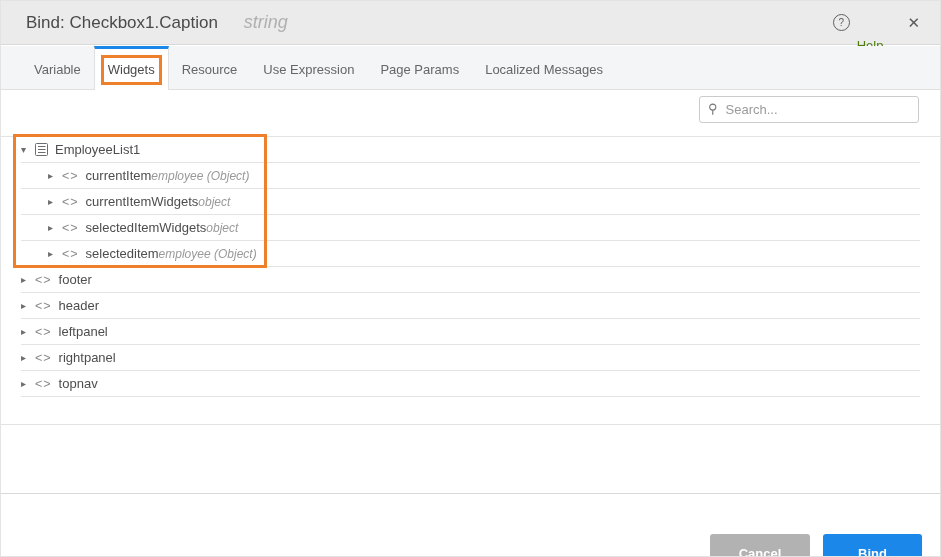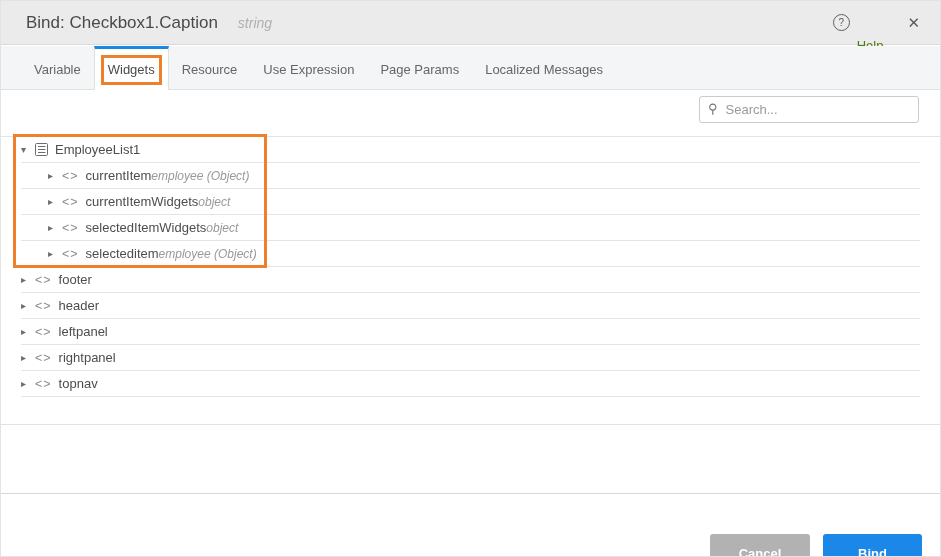--- a/index.html
+++ b/index.html
@@ -4,24 +4,24 @@
 <style>
   html,body{margin:0;padding:0;background:#fff;}
   .dialog{
     position:relative;width:941px;height:557px;background:#fff;overflow:hidden;
     font-family:"Liberation Sans",sans-serif;color:#4a4a4a;box-sizing:border-box;
     border:1px solid #e3e3e3;
   }
   
   .hdr{
     position:absolute;left:0;top:0;right:0;height:44px;background:#ebebeb;
-    border-bottom:1px solid #d9d9d9;display:flex;align-items:center;padding:0 20px 0 25px;box-sizing:border-box;
+    border-bottom:1px solid #d9d9d9;display:flex;align-items:center;padding:0 20px 0 25px;box-sizing:border-box;gap:14px;
   }
   .hdr-title{font-size:17px;color:#4a4a4a;}
-  .hdr-hint{font-size:14px;font-style:italic;color:#b0b0b0;margin-left:20px;}
+  .hdr-hint{font-size:18px;font-style:italic;color:#b0b0b0;margin-left:12px;}
   .hdr-right{margin-left:auto;display:flex;align-items:center;gap:10px;}
   .help-wrap{display:flex;align-items:center;gap:7px;cursor:pointer;}
   .help-circle{
     width:15px;height:15px;border:1px solid #5f5f5f;border-radius:50%;
     display:flex;align-items:center;justify-content:center;font-size:10px;color:#5f5f5f;
   }
   .help-label{font-size:13px;color:#4d7c0f;margin-top:46px;}
   .close-x{font-size:15px;color:#5a5a5a;margin-left:14px;cursor:pointer;line-height:1;}
   
   .tabbar{

